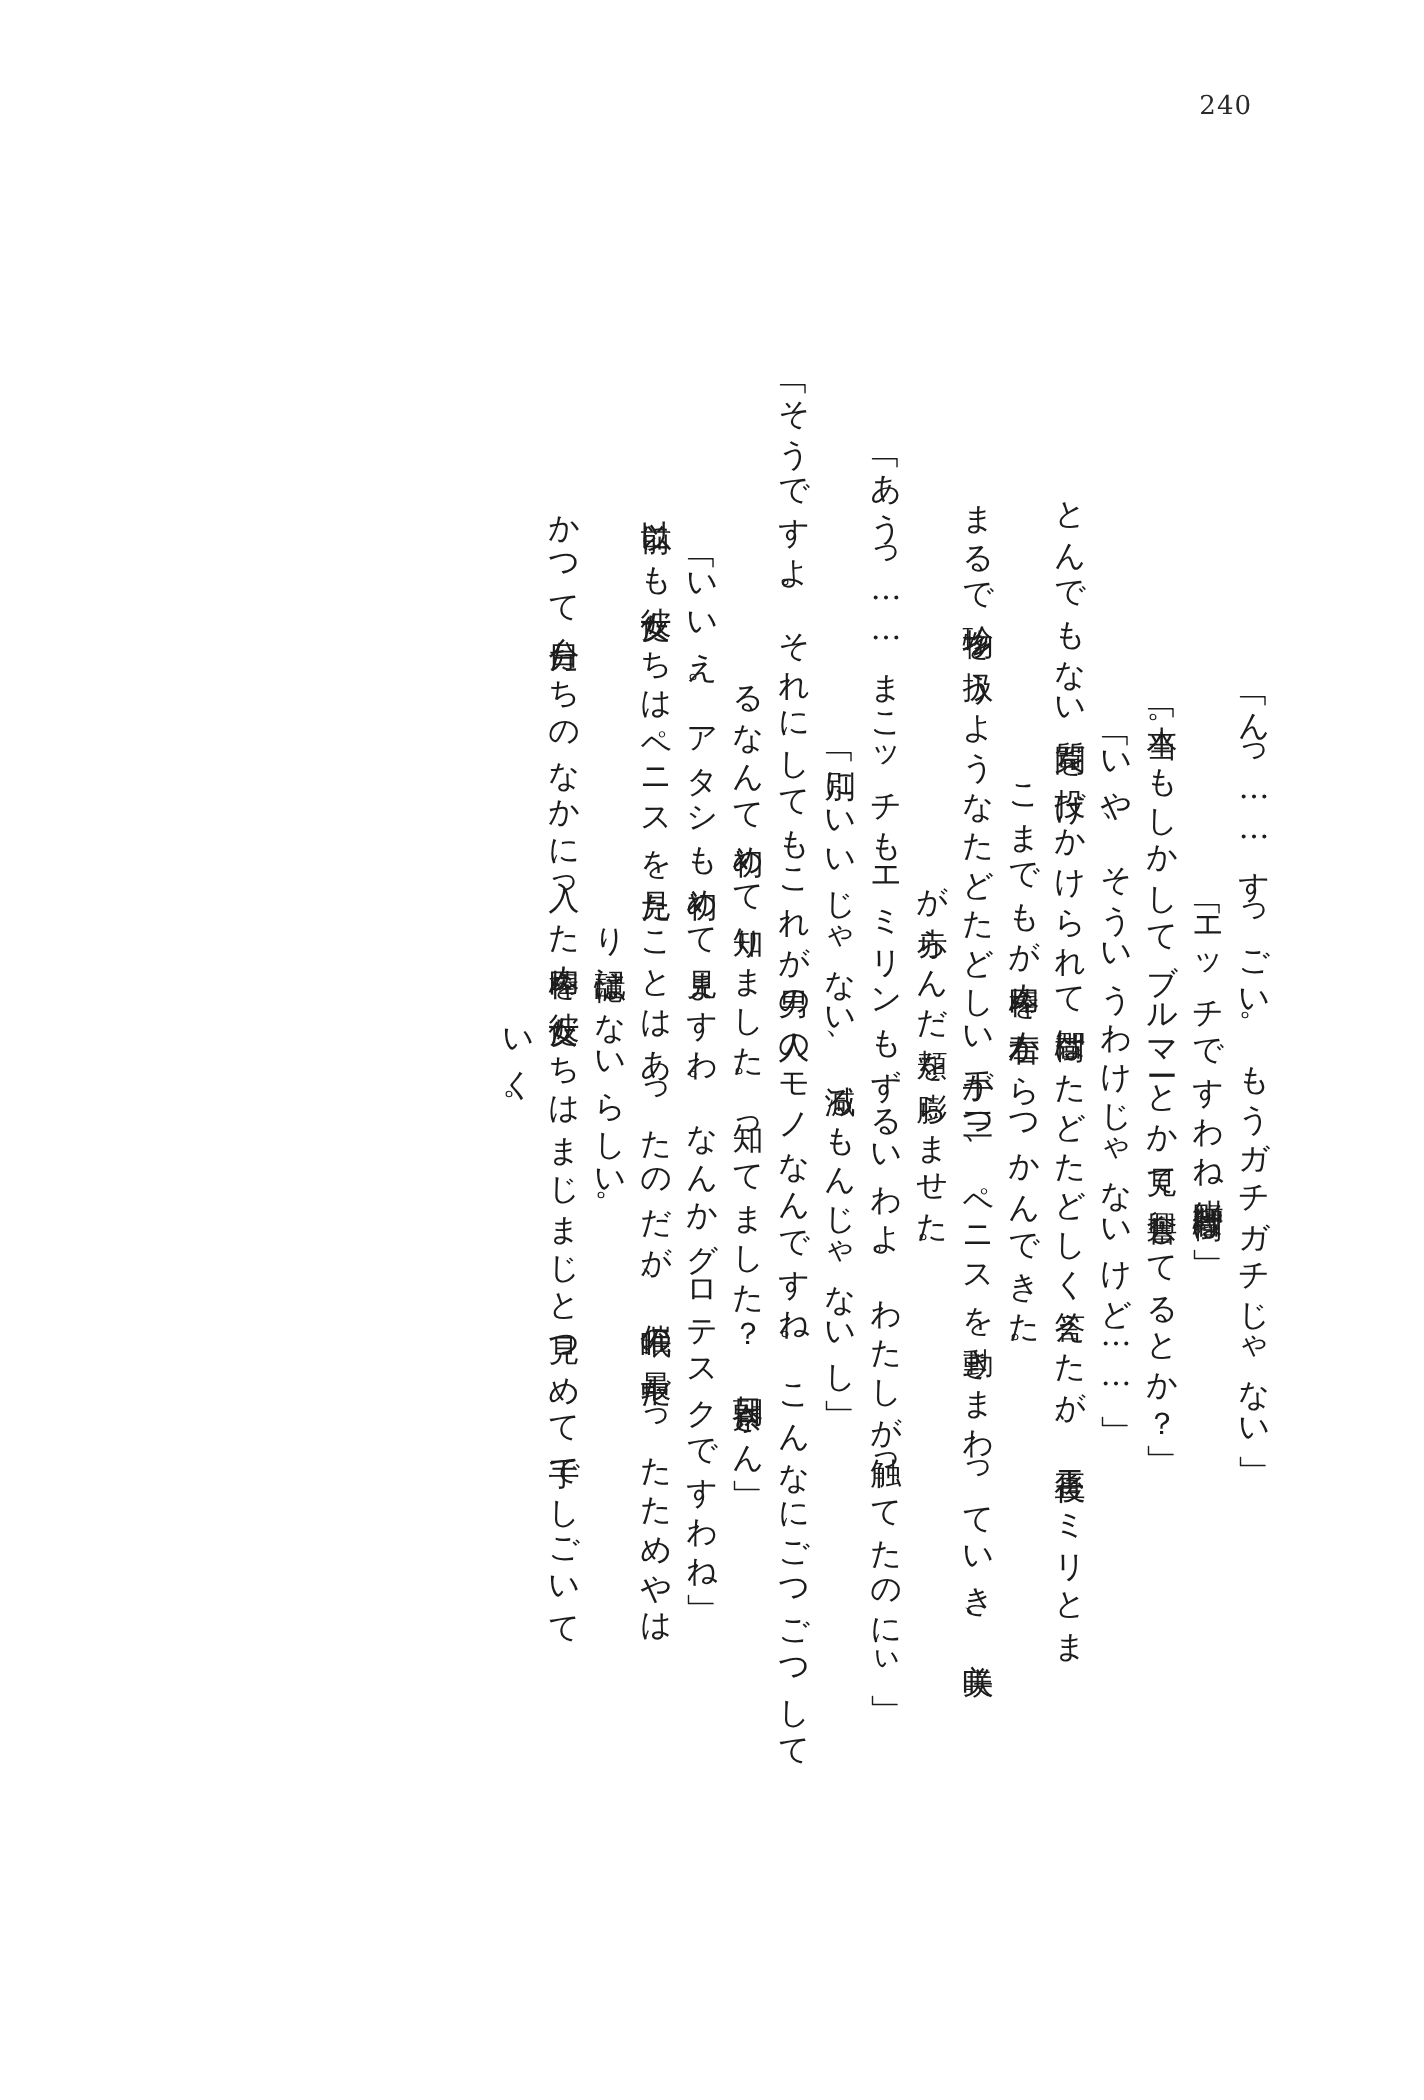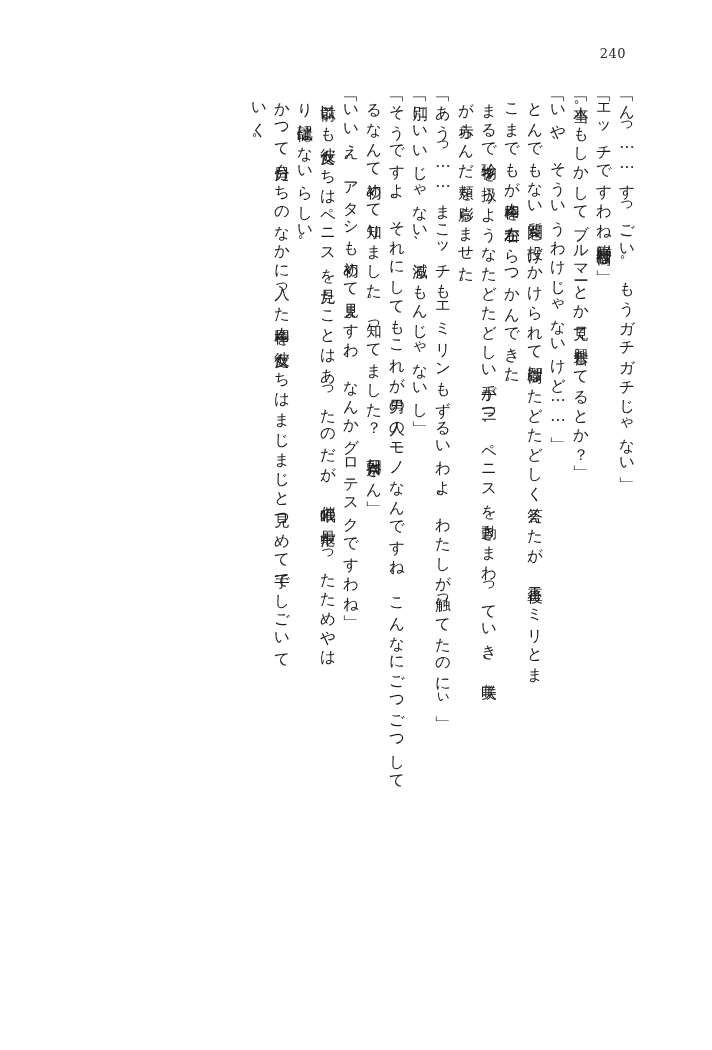--- a/index.html
+++ b/index.html
@@ -8,20 +8,21 @@
     background: #ffffff;
   }
   .page {
     position: relative;
     width: 712px;
     height: 1050px;
     background: #ffffff;
     overflow: hidden;
     font-family: "DejaVu Serif", "Liberation Serif", serif;
     color: #1a1a1a;
+    text-align: center;
   }
   .page-number {
     position: absolute;
     top: 46px;
     right: 86px;
     font-size: 13px;
     letter-spacing: 0.5px;
     color: #2a2a2a;
     font-family: "DejaVu Serif", "Liberation Serif", serif;
   }

